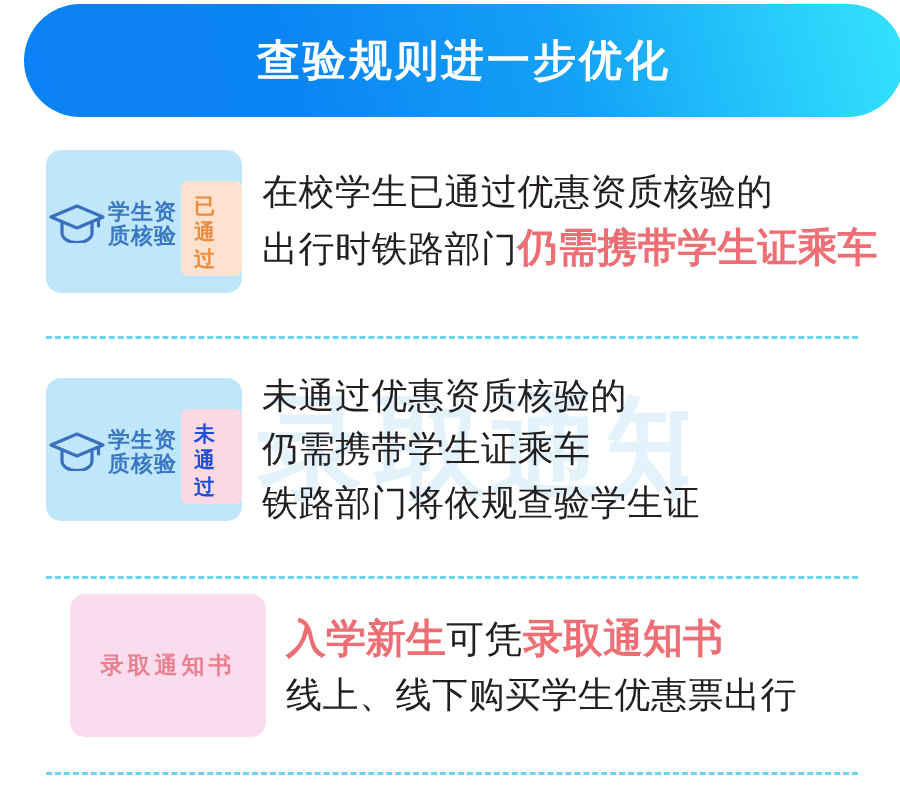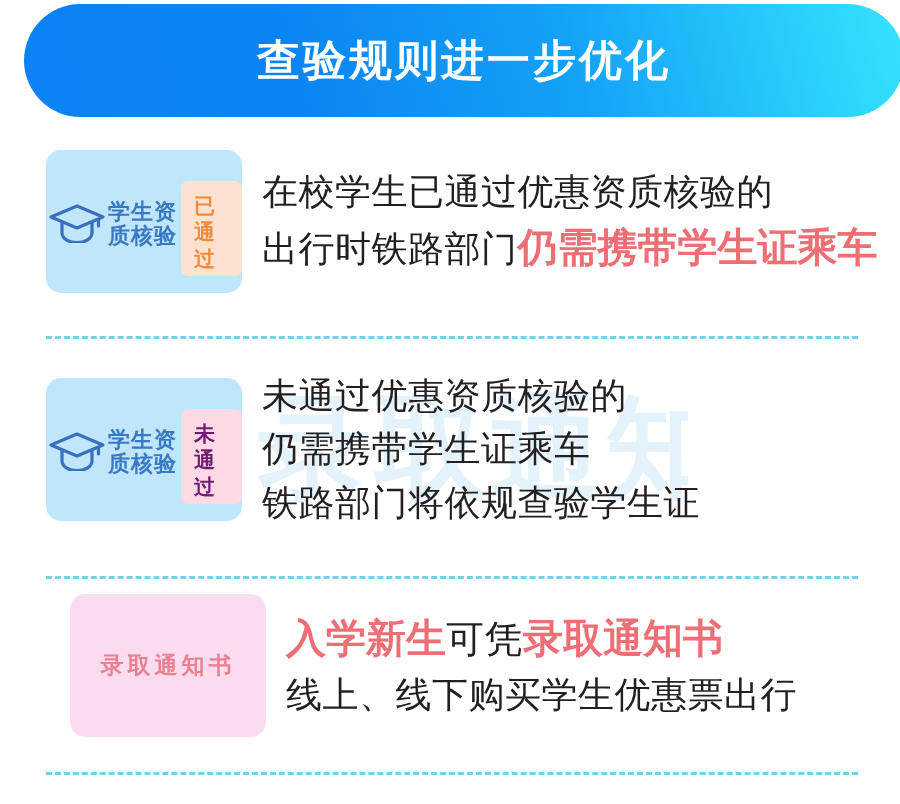--- a/index.html
+++ b/index.html
@@ -89,21 +89,21 @@
   .badge {
     margin-top:9px;
     padding:12px 13px 4px 13px;
     border-radius:7px;
     font-size:21px;
     font-weight:bold;
     letter-spacing:1px;
     line-height:1.25;
   }
   .badge-pass { background:#fde3cf; color:#f08a3c; }
-  .badge-fail { background:#fcd9e3; color:#701a75; }
+  .badge-fail { background:#fcd9e3; color:#1d4ed8; }
 
   .copy {
     flex:1 1 auto;
     margin-left:20px;
     padding-right:10px;
   }
   .line {
     font-size:36px;
     color:#231f20;
     line-height:1.48;

